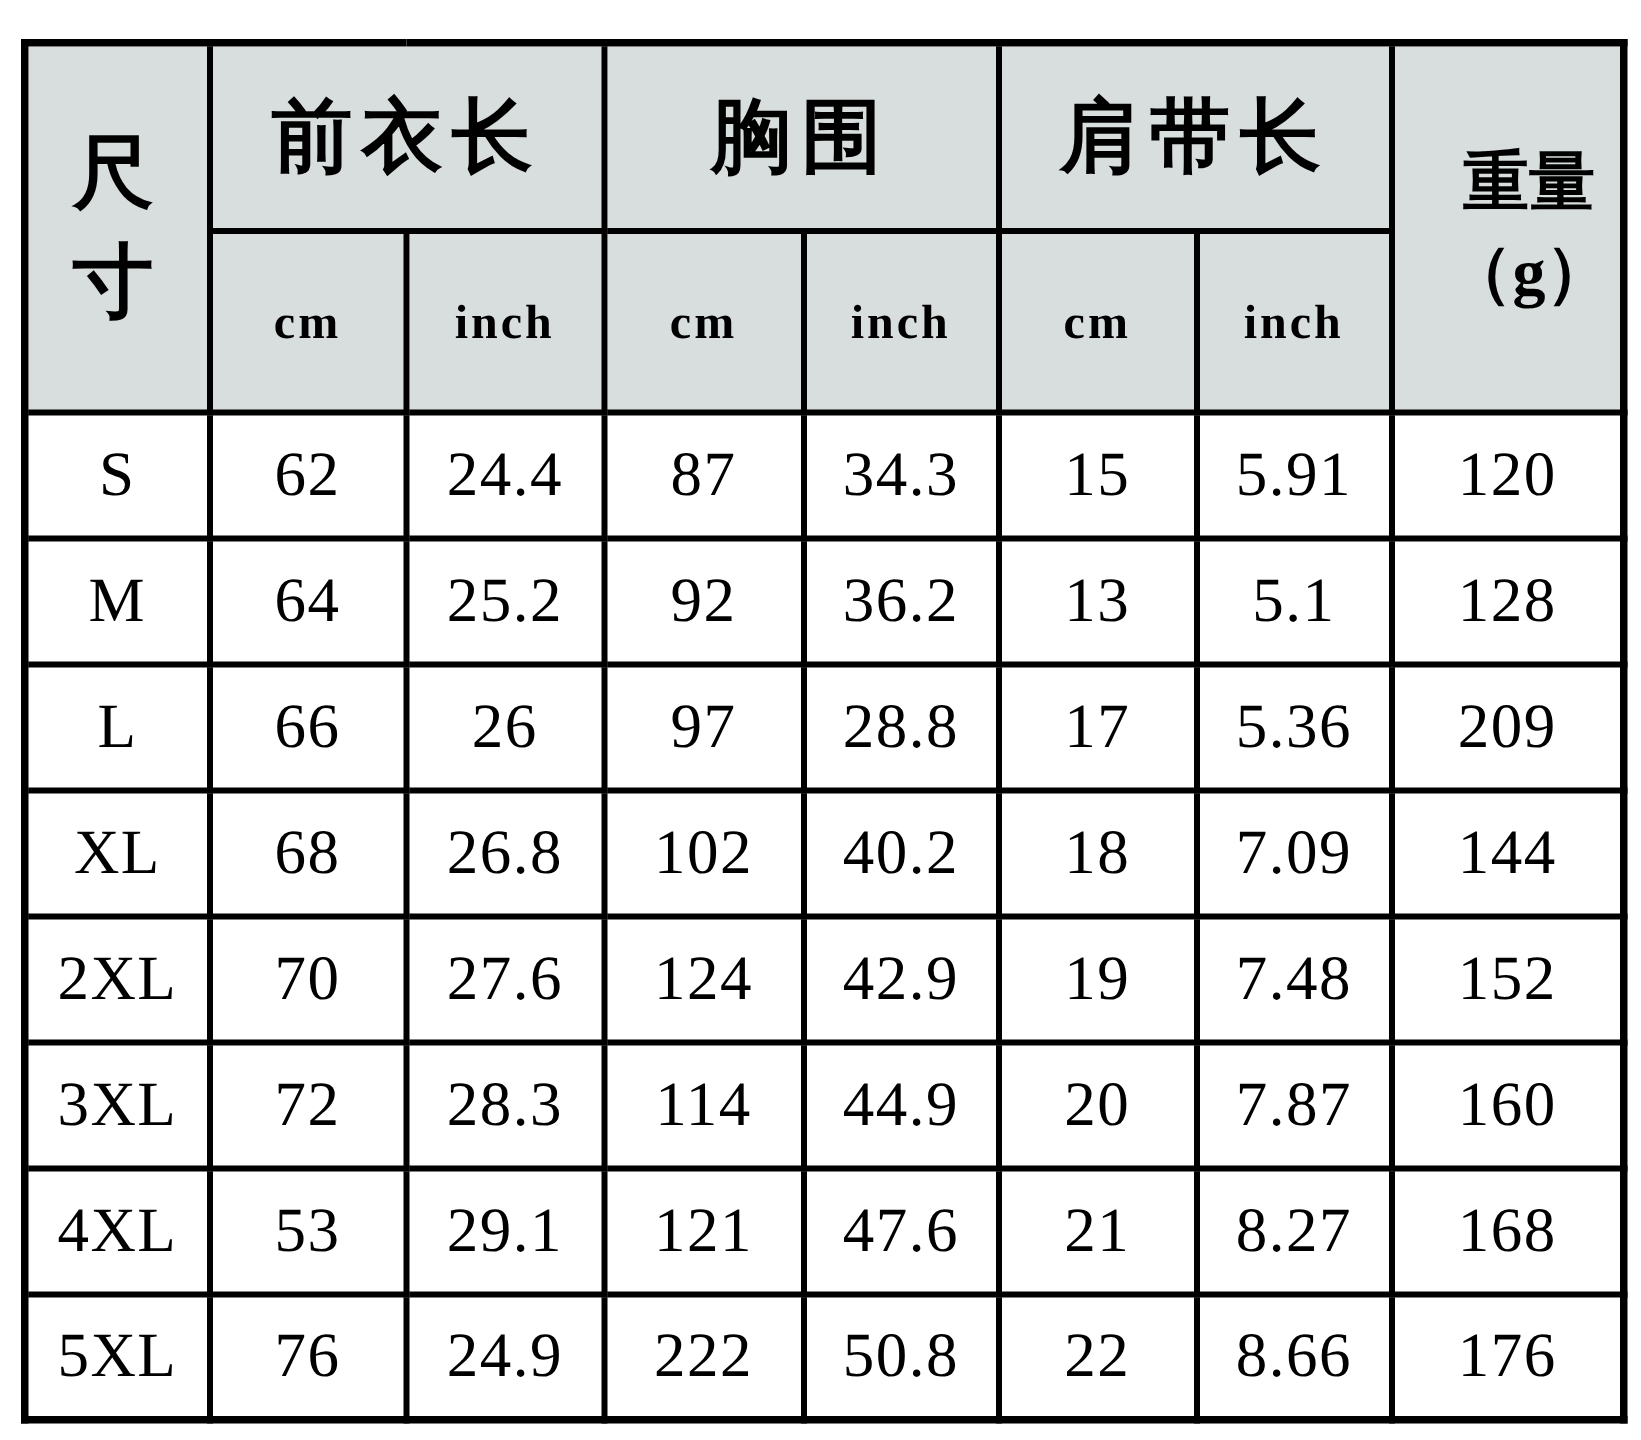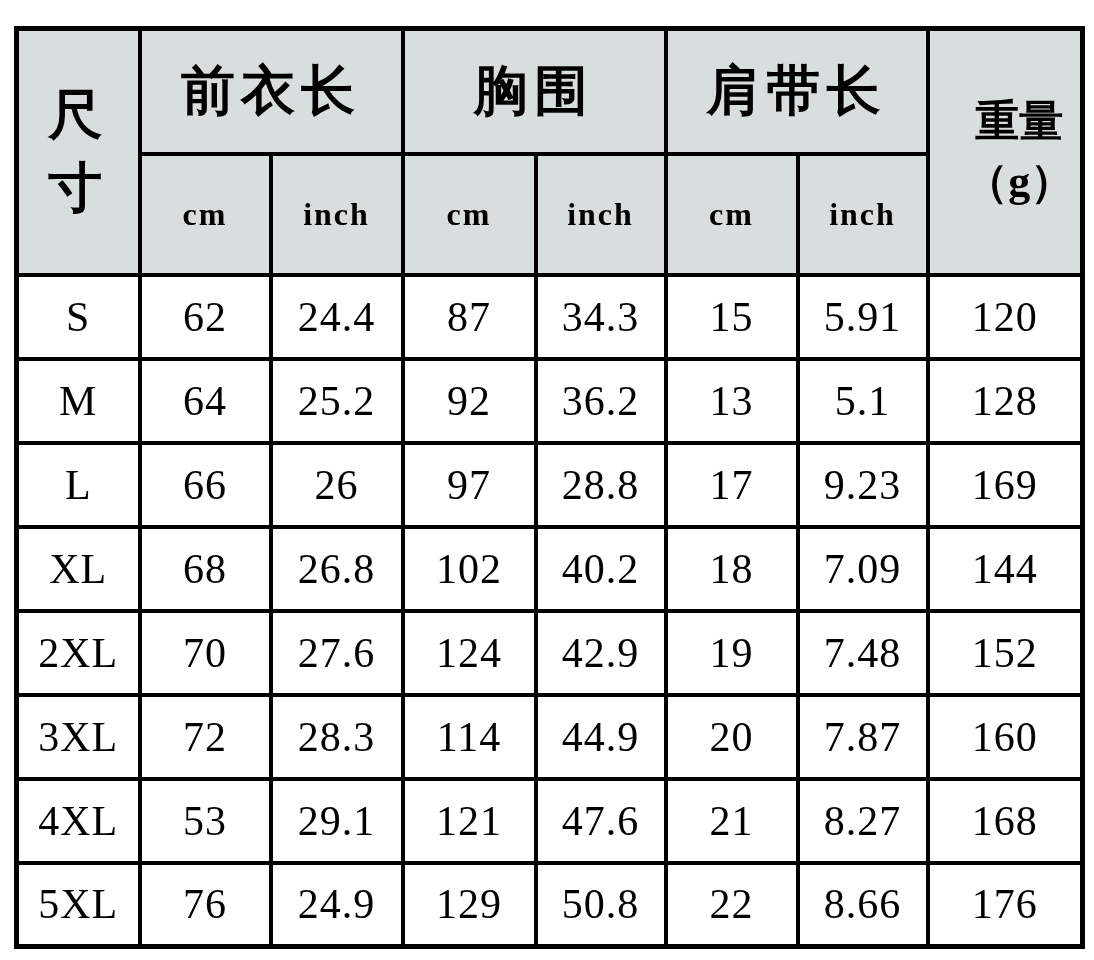--- a/index.html
+++ b/index.html
@@ -109,22 +109,22 @@
       <td>5.1</td>
       <td>128</td>
     </tr>
     <tr>
       <td>L</td>
       <td>66</td>
       <td>26</td>
       <td>97</td>
       <td>28.8</td>
       <td>17</td>
-      <td>9.23</td>
-      <td>169</td>
+      <td>5.36</td>
+      <td>209</td>
     </tr>
     <tr>
       <td>XL</td>
       <td>68</td>
       <td>26.8</td>
       <td>102</td>
       <td>40.2</td>
       <td>18</td>
       <td>7.09</td>
       <td>144</td>
@@ -156,20 +156,20 @@
       <td>121</td>
       <td>47.6</td>
       <td>21</td>
       <td>8.27</td>
       <td>168</td>
     </tr>
     <tr>
       <td>5XL</td>
       <td>76</td>
       <td>24.9</td>
-      <td>129</td>
+      <td>222</td>
       <td>50.8</td>
       <td>22</td>
       <td>8.66</td>
       <td>176</td>
     </tr>
   </tbody>
 </table>
 
 </body></html>

